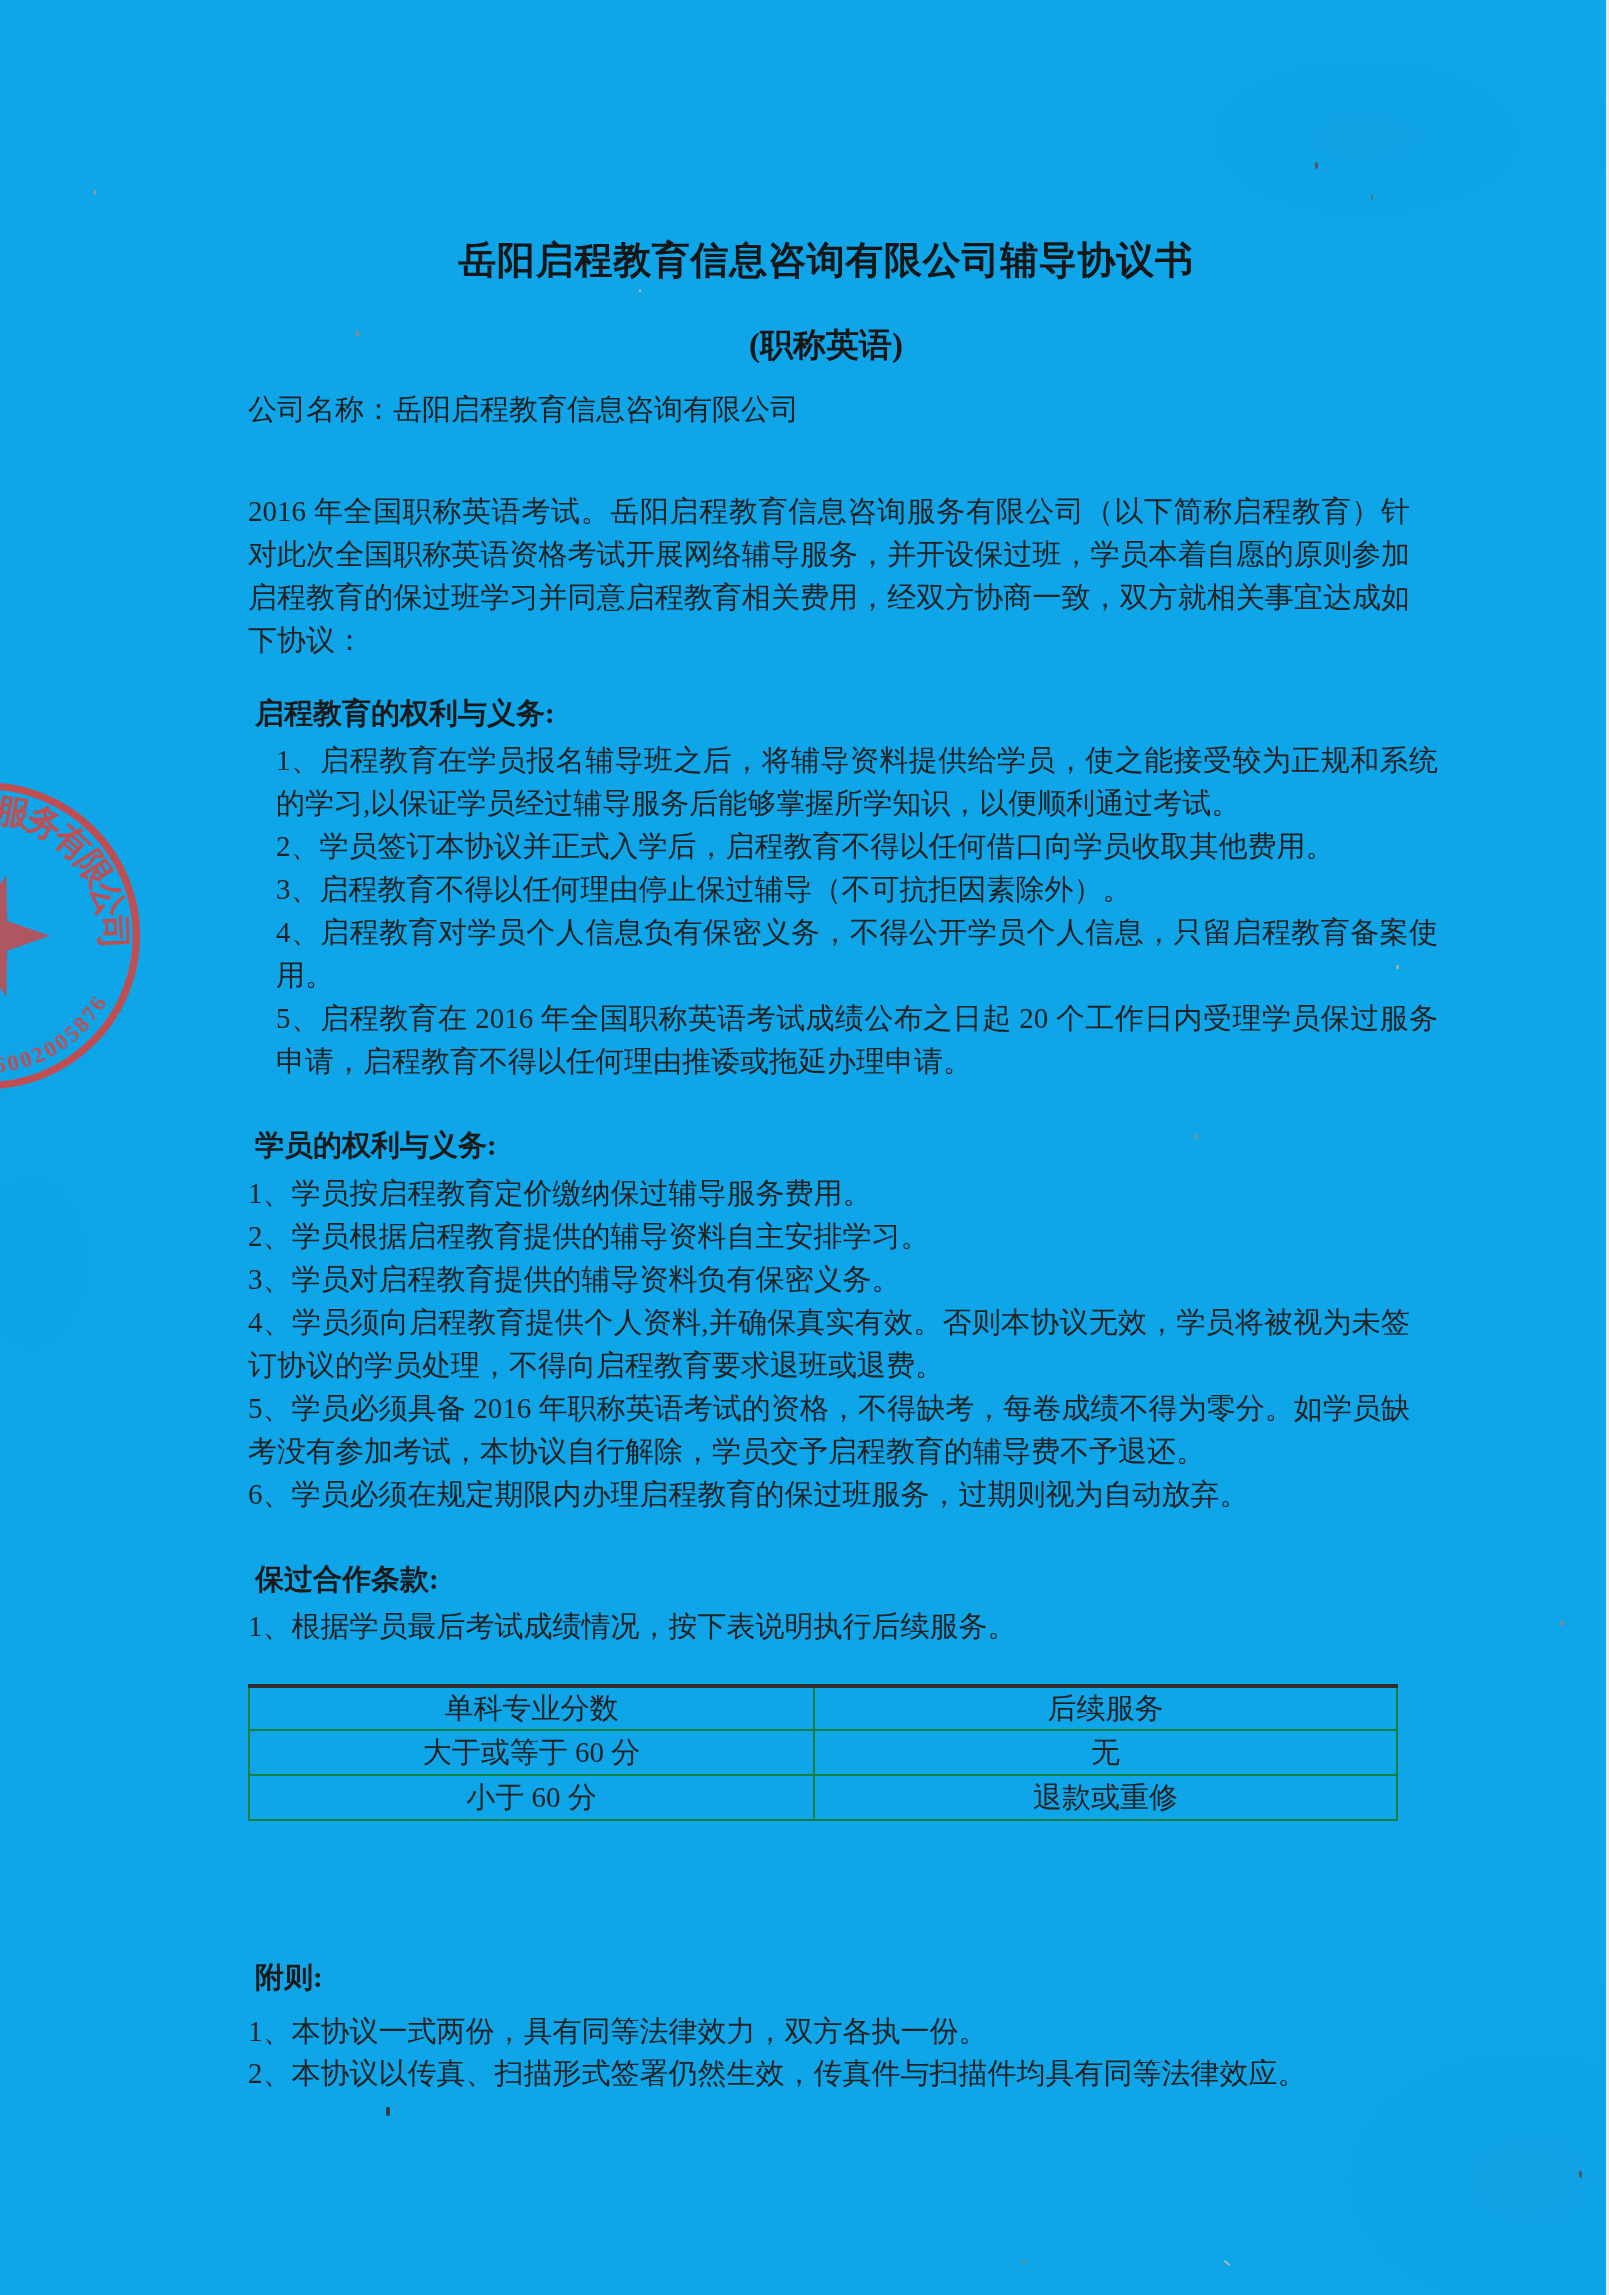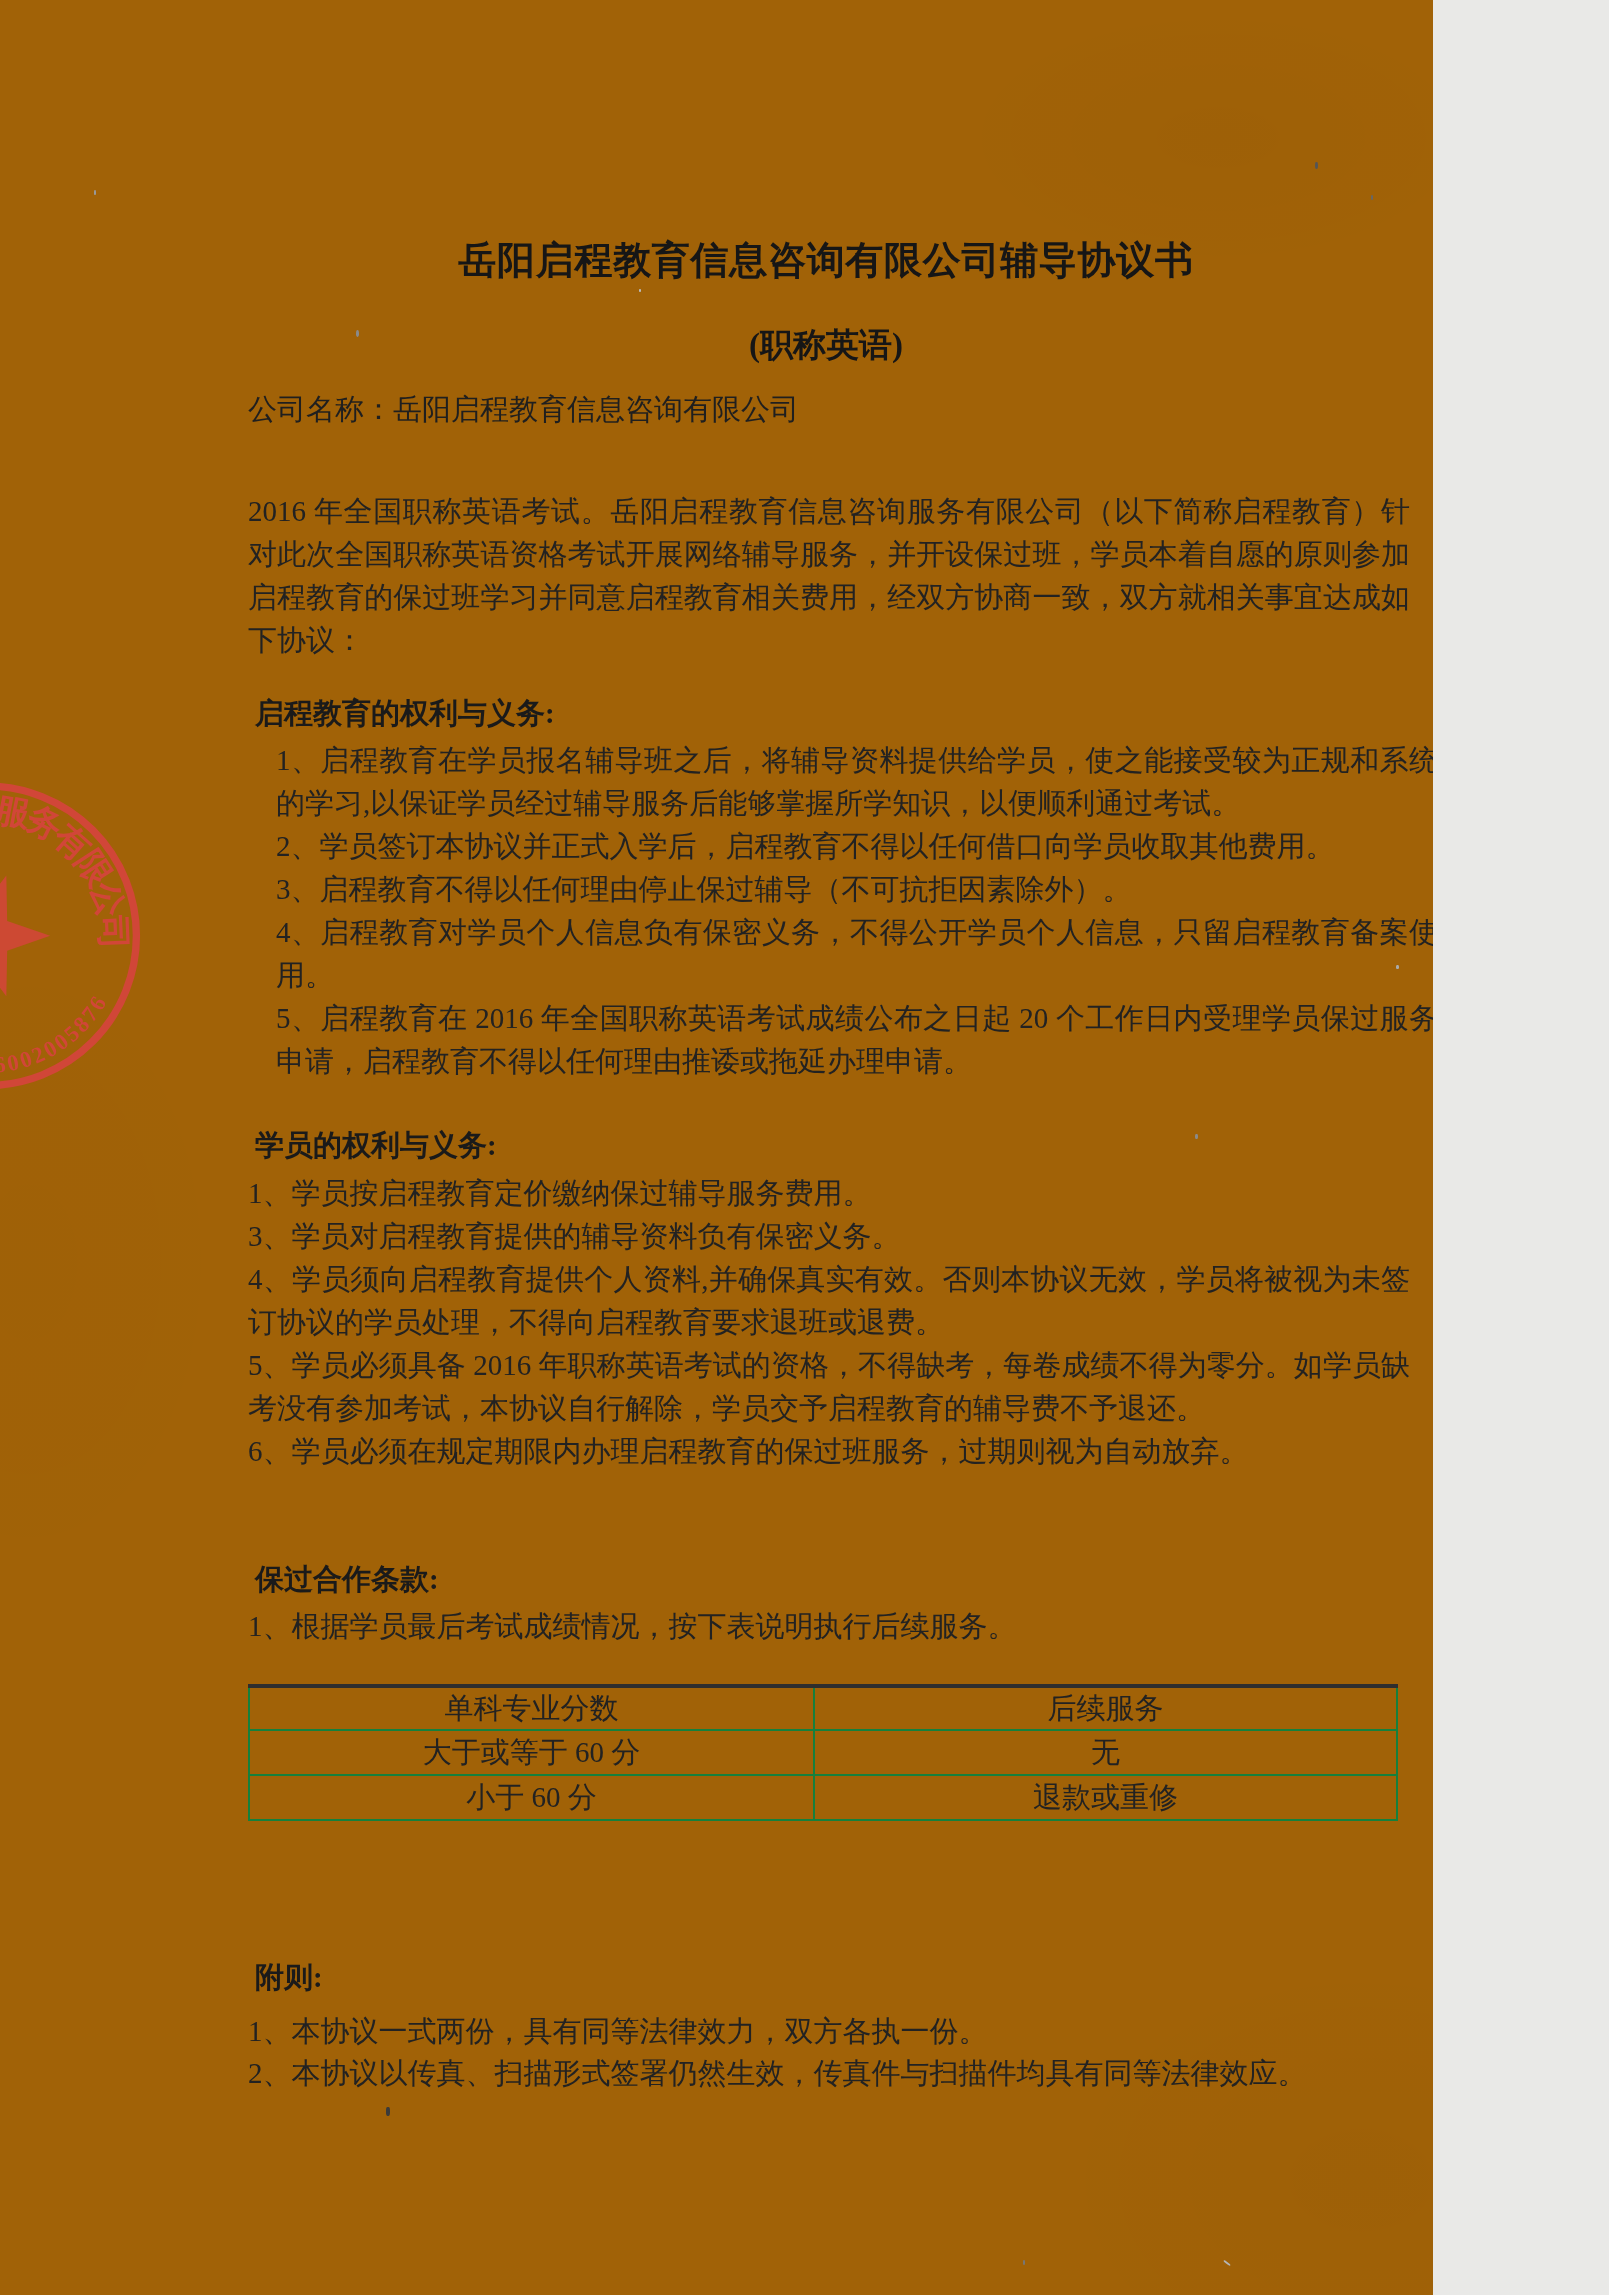--- a/index.html
+++ b/index.html
@@ -2,22 +2,22 @@
 <html style="font-size:10.7px"><head>
 <meta charset="utf-8">
 <style>
   html,body{margin:0;padding:0;}
   body{
     width:1609px;height:2295px;
     background:#e9e9e7;
     font-family:"Liberation Serif","DejaVu Serif",serif;
   }
   #page{
-    position:relative;width:1433px;height:2295px;overflow:hidden;
-    background:#a16207;
+    position:relative;width:1606px;height:2295px;overflow:hidden;
+    background:#0ea5e9;
     color:#1f1f1f;
   }
   
   #page::before{
     content:"";position:absolute;inset:0;pointer-events:none;
     background:
       radial-gradient(ellipse 401px 200px at 85% 6%, rgba(0,0,0,0.018), transparent 70%),
       radial-gradient(ellipse 468px 334px at 95% 95%, rgba(0,0,0,0.02), transparent 70%),
       radial-gradient(ellipse 334px 534px at 2% 55%, rgba(0,0,0,0.012), transparent 70%);
   }
@@ -85,20 +85,21 @@
     <div class="item">1、启程教育在学员报名辅导班之后，将辅导资料提供给学员，使之能接受较为正规和系统的学习,以保证学员经过辅导服务后能够掌握所学知识，以便顺利通过考试。</div>
     <div class="item">2、学员签订本协议并正式入学后，启程教育不得以任何借口向学员收取其他费用。</div>
     <div class="item">3、启程教育不得以任何理由停止保过辅导（不可抗拒因素除外）。</div>
     <div class="item">4、启程教育对学员个人信息负有保密义务，不得公开学员个人信息，只留启程教育备案使用。</div>
     <div class="item">5、启程教育在 2016 年全国职称英语考试成绩公布之日起 20 个工作日内受理学员保过服务申请，启程教育不得以任何理由推诿或拖延办理申请。</div>
   </div>
 
   <div class="abs sec-heading" style="top:1129px;">学员的权利与义务:</div>
   <div class="abs body-block" style="top:1172px;">
     <div class="item">1、学员按启程教育定价缴纳保过辅导服务费用。</div>
+    <div class="item">2、学员根据启程教育提供的辅导资料自主安排学习。</div>
     <div class="item">3、学员对启程教育提供的辅导资料负有保密义务。</div>
     <div class="item">4、学员须向启程教育提供个人资料,并确保真实有效。否则本协议无效，学员将被视为未签订协议的学员处理，不得向启程教育要求退班或退费。</div>
     <div class="item">5、学员必须具备 2016 年职称英语考试的资格，不得缺考，每卷成绩不得为零分。如学员缺考没有参加考试，本协议自行解除，学员交予启程教育的辅导费不予退还。</div>
     <div class="item">6、学员必须在规定期限内办理启程教育的保过班服务，过期则视为自动放弃。</div>
   </div>
 
   <div class="abs sec-heading" style="top:1563px;">保过合作条款:</div>
   <div class="abs body-block" style="top:1605px;">1、根据学员最后考试成绩情况，按下表说明执行后续服务。</div>
 
   <table class="abs score-table" cellspacing="0">

